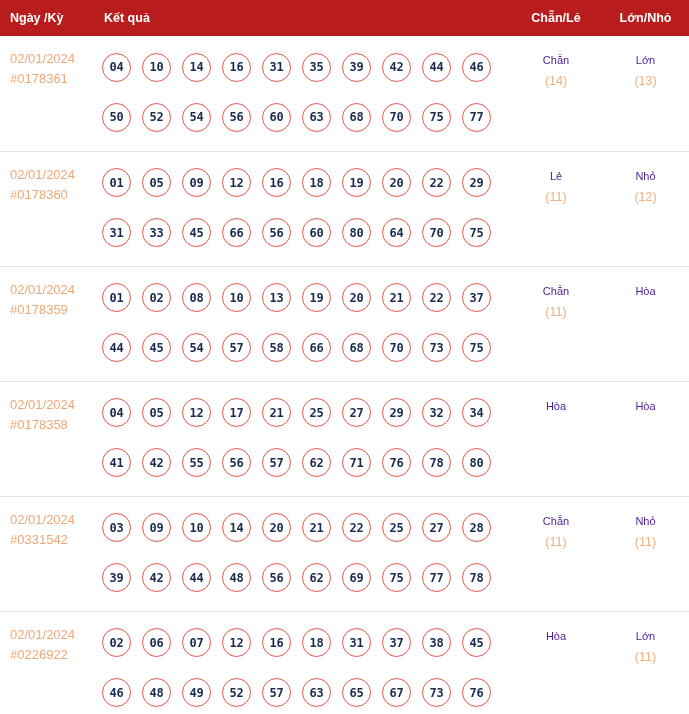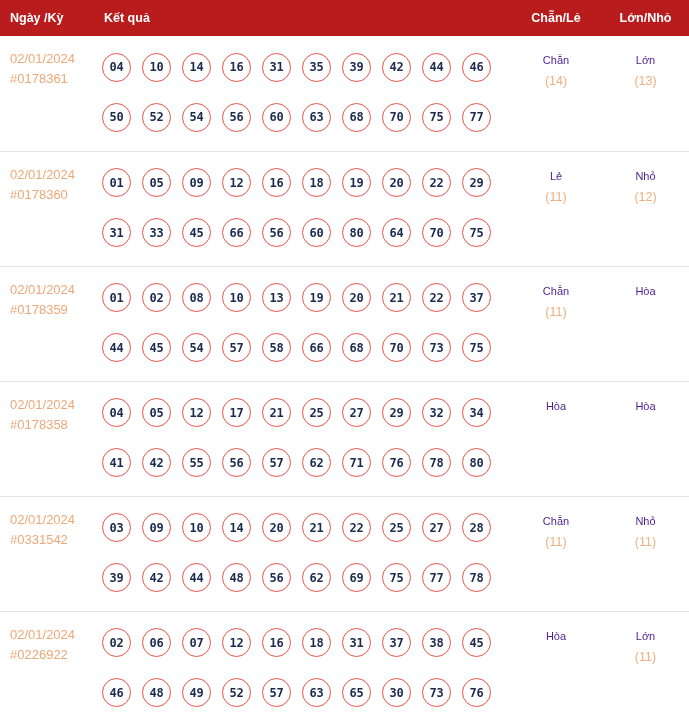--- a/index.html
+++ b/index.html
@@ -335,21 +335,21 @@
             <span class="ball">45</span>
           </div>
           <div class="ball-row second">
             <span class="ball">46</span>
             <span class="ball">48</span>
             <span class="ball">49</span>
             <span class="ball">52</span>
             <span class="ball">57</span>
             <span class="ball">63</span>
             <span class="ball">65</span>
-            <span class="ball">30</span>
+            <span class="ball">67</span>
             <span class="ball">73</span>
             <span class="ball">76</span>
           </div>
         </td>
         <td class="cell-parity">
           <div class="verdict-label">Hòa</div>
         </td>
         <td class="cell-size">
           <div class="verdict-label">Lớn</div>
           <div class="verdict-count">(11)</div>

